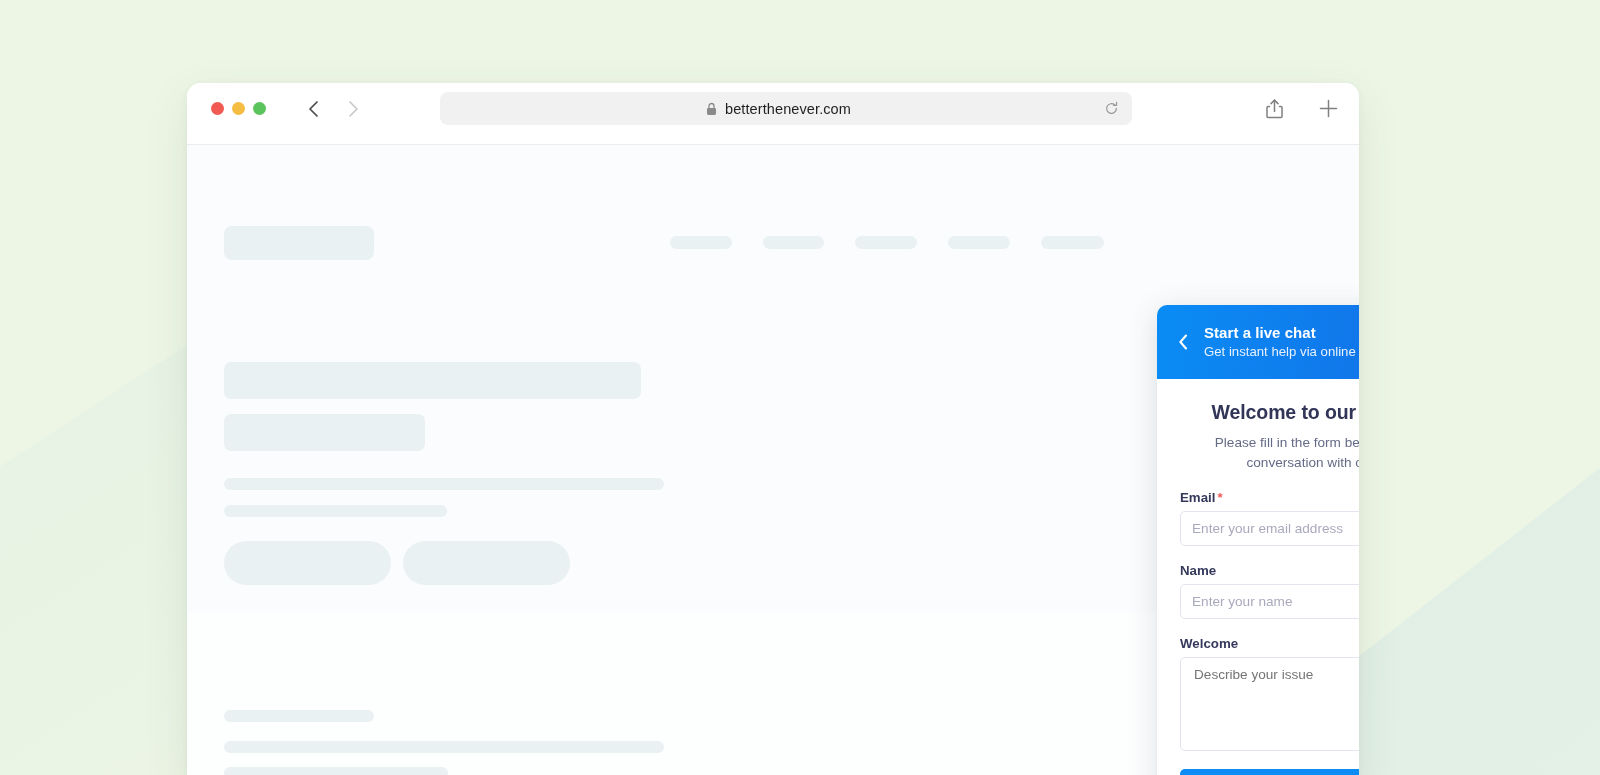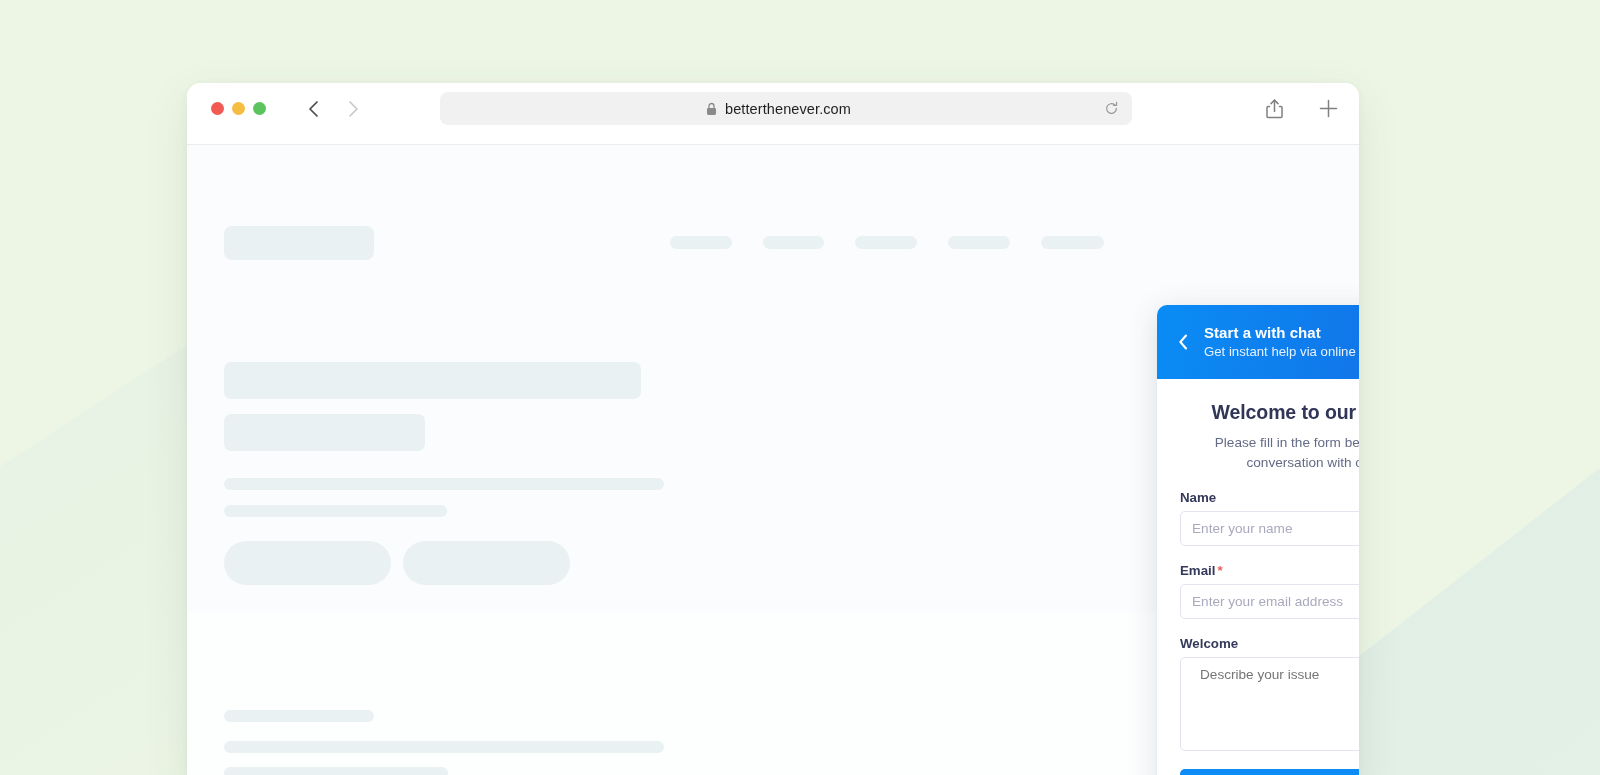--- a/index.html
+++ b/index.html
@@ -192,21 +192,21 @@
     font-family: "Liberation Sans", sans-serif;
     background: #fff;
     outline: none;
   }
   .text-input::placeholder { color: #a9a9bd; }
   #message-input {
     width: 100%;
     height: 94px;
     border: 1px solid #e4e3ef;
     border-radius: 5px;
-    padding: 9px 19px;
+    padding: 9px 13px;
     font-size: 13.6px;
     color: #353a5c;
     font-family: "Liberation Sans", sans-serif;
     resize: none;
     outline: none;
     display: block;
   }
   #message-wrap { position: relative; }
   #start-chat-button {
     width: 100%;
@@ -312,43 +312,43 @@
   <div id="chat-widget">
 
     <div id="chat-header">
       <div id="chat-back-btn">
         <svg width="13" height="18" viewBox="0 0 13 18">
           <path d="M9 2.5 L3.4 9 L9 15.5" fill="none" stroke="#ffffff" stroke-width="2.1" stroke-linecap="round" stroke-linejoin="round"></path>
         </svg>
       </div>
 
       <div id="chat-titles">
-        <div id="chat-title">Start a with chat</div>
+        <div id="chat-title">Start a live chat</div>
         <div id="chat-subtitle">Get instant help via online chat</div>
       </div>
 
     </div>
 
     <div id="chat-body">
 
       <div id="welcome-heading">Welcome to our Live chat!</div>
       <div id="welcome-sub">Please fill in the form below to start the conversation with our agent.</div>
+
+      <div class="field">
+        <label class="field-label">
+          <span>Email</span><span class="req-star">*</span>
+        </label>
+        <input class="text-input" type="text" placeholder="Enter your email address" style="">
+      </div>
 
       <div class="field">
         <label class="field-label">
           <span>Name</span>
         </label>
         <input class="text-input" type="text" placeholder="Enter your name" style="">
-      </div>
-
-      <div class="field">
-        <label class="field-label">
-          <span>Email</span><span class="req-star">*</span>
-        </label>
-        <input class="text-input" type="text" placeholder="Enter your email address" style="">
       </div>
 
       <div class="field">
         <label class="field-label">
           <span>Welcome</span>
         </label>
         <div id="message-wrap">
           <textarea id="message-input" placeholder="Describe your issue" style=""></textarea>
 
         </div>

